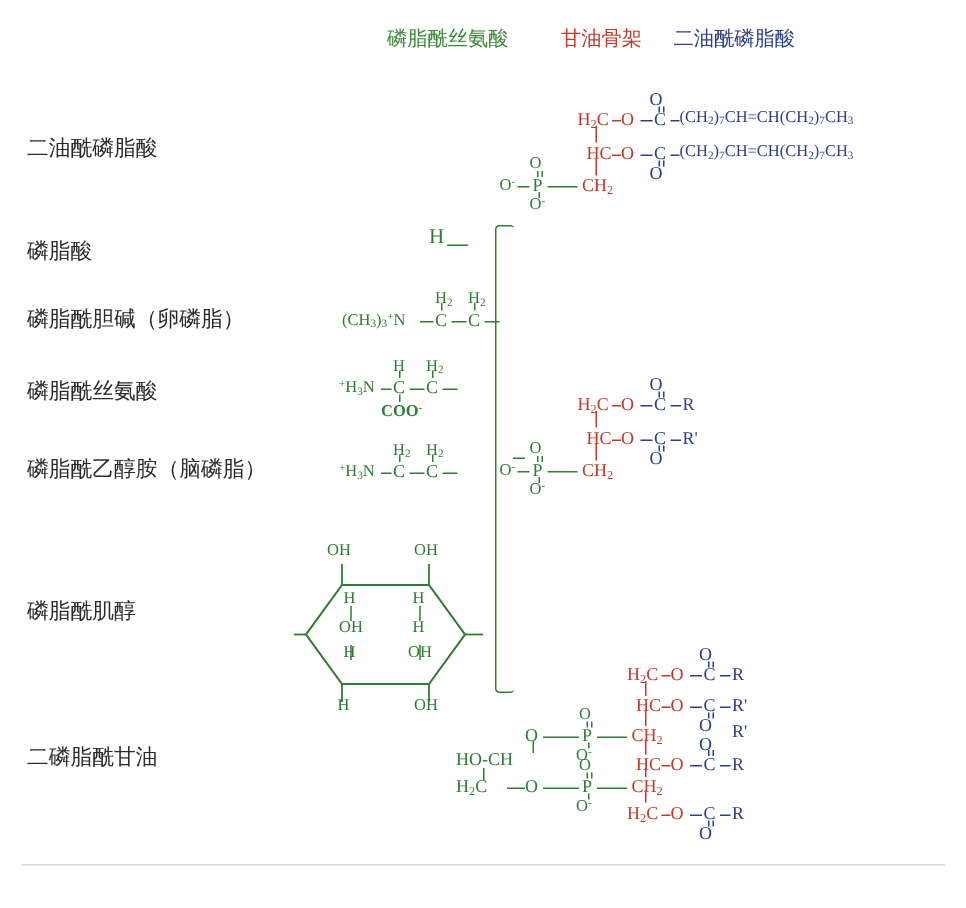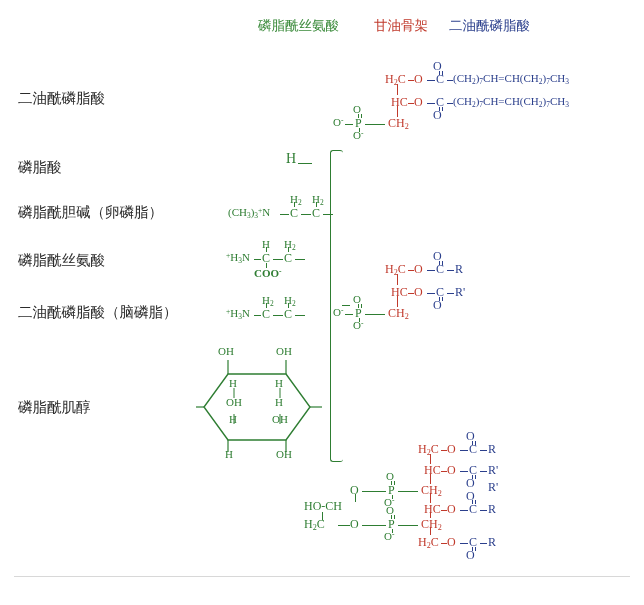--- a/index.html
+++ b/index.html
@@ -85,22 +85,23 @@
 <div class="canvas">
 
   <div class="abs hdr hdr-green" style="left:258px; top:17px;">磷脂酰丝氨酸</div>
   <div class="abs hdr hdr-red" style="left:374px; top:17px;">甘油骨架</div>
   <div class="abs hdr hdr-blue" style="left:449px; top:17px;">二油酰磷脂酸</div>
 
   <div class="abs row-label" style="left:18px; top:89px;">二油酰磷脂酸</div>
   <div class="abs row-label" style="left:18px; top:158px;">磷脂酸</div>
   <div class="abs row-label" style="left:18px; top:203px;">磷脂酰胆碱（卵磷脂）</div>
   <div class="abs row-label" style="left:18px; top:251px;">磷脂酰丝氨酸</div>
-  <div class="abs row-label" style="left:18px; top:303px;">二油酰磷脂酸（脑磷脂）</div>
+  <div class="abs row-label" style="left:18px; top:303px;">磷脂酰乙醇胺（脑磷脂）</div>
   <div class="abs row-label" style="left:18px; top:398px;">磷脂酰肌醇</div>
+  <div class="abs row-label" style="left:18px; top:495px;">二磷脂酰甘油</div>
 
   <div class="abs" style="left:355px; top:62px; width:280px; height:65px;">
 
     <div class="abs chem red s12" style="left:30px; top:11px;">H<sub>2</sub>C</div>
     <div class="abs chem red s12" style="left:59px; top:11px;">O</div>
     <div class="abs chem blue s12" style="left:81px; top:11px;">C</div>
     <div class="abs chem blue s12" style="left:78px; top:-2px;">O</div>
     <div class="abs chem blue s11" style="left:98px; top:11px;">(CH<sub>2</sub>)<sub>7</sub>CH=CH(CH<sub>2</sub>)<sub>7</sub>CH<sub>3</sub></div>
 
     <div class="bond-h red" style="left:53px; top:18px; width:6px;"></div>
@@ -178,21 +179,21 @@
     <div class="abs chem green s11" style="left:58px; top:1px;">H<sub>2</sub></div>
     <div class="abs chem green s12" style="left:36px; top:14px;">C</div>
     <div class="abs chem green s12" style="left:58px; top:14px;">C</div>
     <div class="bond-h green" style="left:28px; top:21px; width:7px;"></div>
     <div class="bond-h green" style="left:47px; top:21px; width:10px;"></div>
     <div class="bond-h green" style="left:69px; top:21px; width:10px;"></div>
     <div class="bond-v green" style="left:40px; top:9px; height:5px;"></div>
     <div class="bond-v green" style="left:62px; top:9px; height:5px;"></div>
   </div>
 
-  <div class="abs" style="left:196px; top:352px; width:130px; height:110px;">
+  <div class="abs" style="left:196px; top:368px; width:130px; height:110px;">
 
     <svg width="130" height="110" style="position:absolute; left:0; top:0;">
       <polygon points="32,22 90,22 114,55 90,88 32,88 8,55" fill="none" stroke="#2e7d32" stroke-width="1.4"></polygon>
 
       <line x1="32" y1="22" x2="32" y2="8" stroke="#2e7d32" stroke-width="1.2"></line>
       <line x1="90" y1="22" x2="90" y2="8" stroke="#2e7d32" stroke-width="1.2"></line>
       <line x1="114" y1="55" x2="126" y2="55" stroke="#2e7d32" stroke-width="1.2"></line>
       <line x1="90" y1="88" x2="90" y2="100" stroke="#2e7d32" stroke-width="1.2"></line>
       <line x1="32" y1="88" x2="32" y2="100" stroke="#2e7d32" stroke-width="1.2"></line>
       <line x1="8" y1="55" x2="-4" y2="55" stroke="#2e7d32" stroke-width="1.2"></line>

